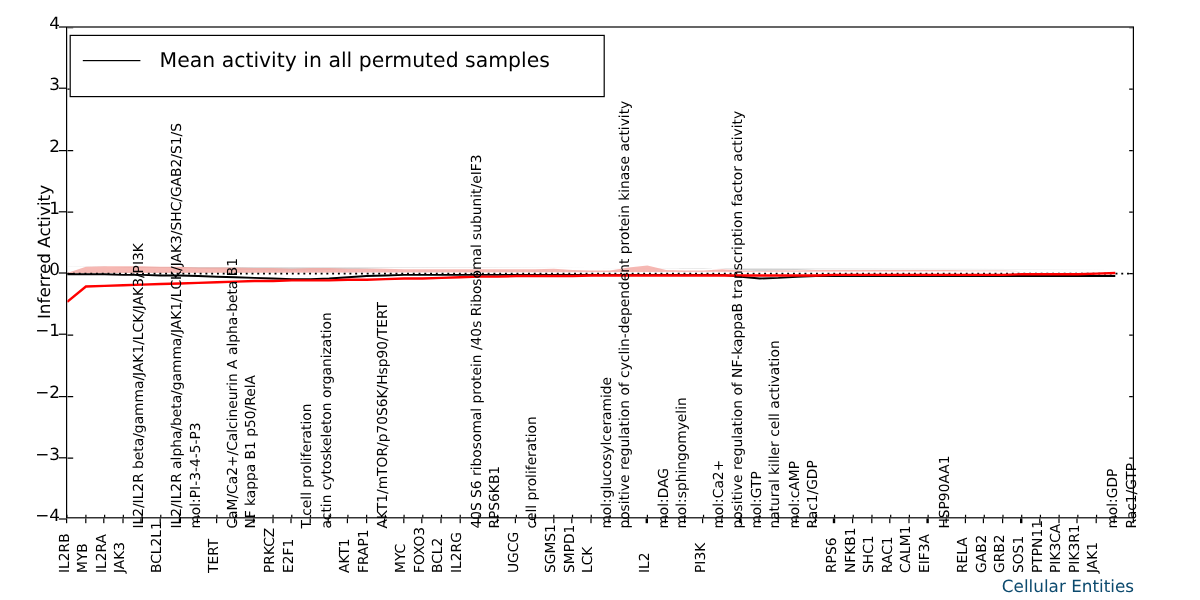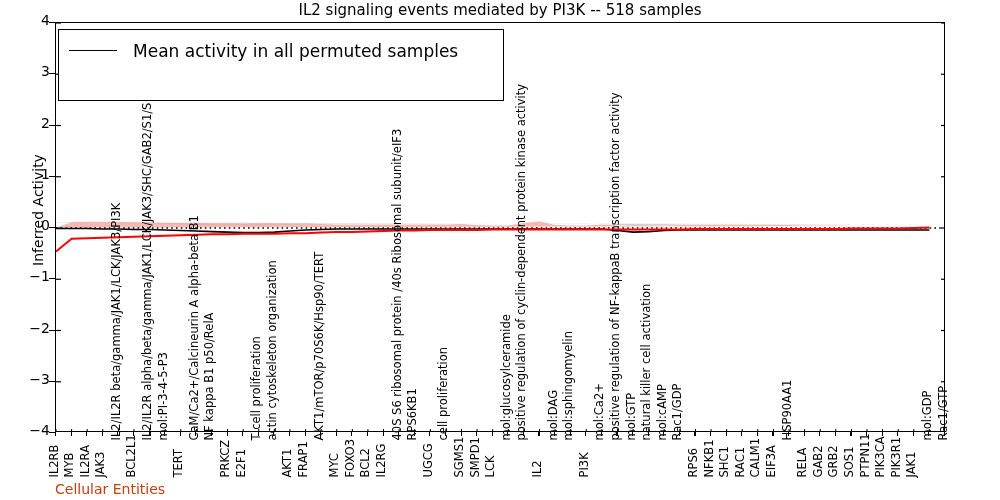--- a/index.html
+++ b/index.html
@@ -92,23 +92,23 @@
     height: 1.2px;
     background: #000;
   }
 
   
   #x-axis-label {
     position: absolute;
     left: 55px;
     top: 481px;
     width: 890px;
-    text-align: left;
+    text-align: right;
     font-size: 14px;
-    color: #c2410c;
+    color: #0c4a6e;
   }
   #x-ticklabels {
     position: absolute;
     left: 55px;
     top: 432px;
     width: 890px;
     height: 48px;
   }
   .xtick-label {
     position: absolute;
@@ -146,21 +146,21 @@
     transform: rotate(-90deg);
     line-height: 1;
   }
 
   
   #legend {
     position: absolute;
     left: 58px;
     top: 29px;
     width: 446px;
-    height: 72px;
+    height: 52px;
     background: #ffffff;
     border: 1.2px solid #000;
     box-sizing: border-box;
     padding: 6px 0 0 0;
   }
   .legend-row {
     display: flex;
     align-items: center;
     height: 29px;
     padding-left: 10px;
@@ -177,21 +177,20 @@
     font-size: 17px;
     color: #000;
     white-space: nowrap;
   }
 </style>
 </head>
 <body>
 
 <div id="figure">
 
-  <div id="chart-title">IL2 signaling events mediated by PI3K -- 518 samples</div>
 
   <div id="y-axis-label">Inferred Activity</div>
 
   <div id="y-ticks">
       <div class="ytick-label" style="top: -9px;">4</div>
       <div class="ytick-mark" style="top: 0px;"></div>
       <div class="ytick-label" style="top: 42.25px;">3</div>
       <div class="ytick-mark" style="top: 51.25px;"></div>
       <div class="ytick-label" style="top: 93.5px;">2</div>
       <div class="ytick-mark" style="top: 102.5px;"></div>

